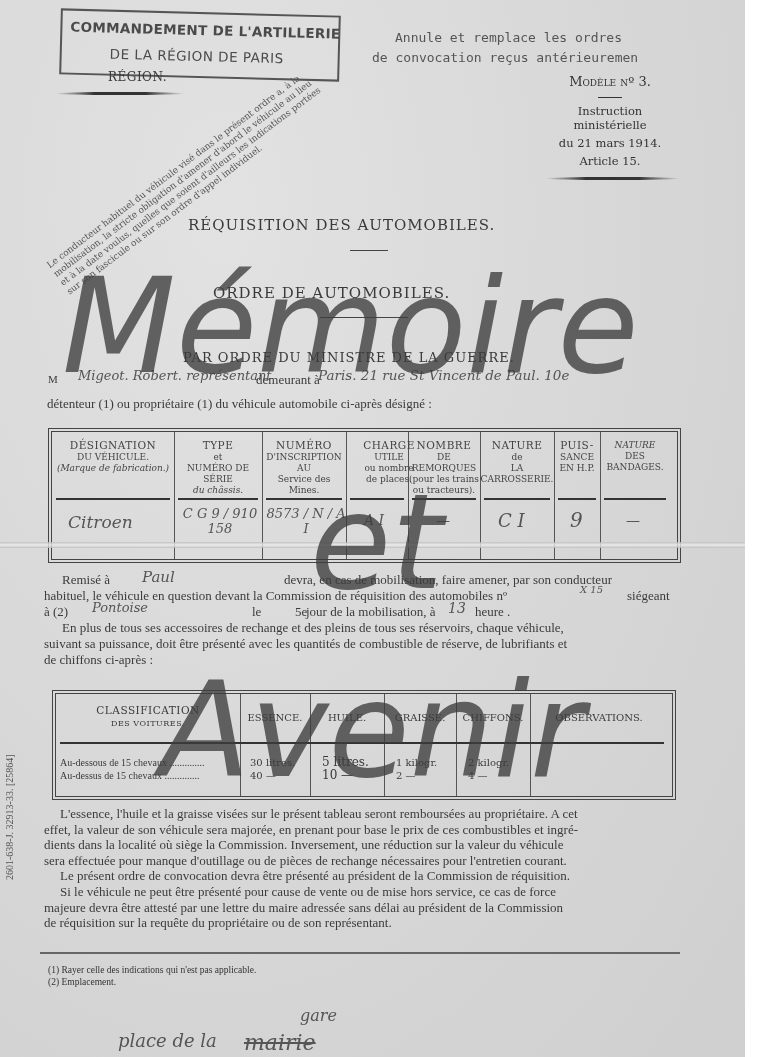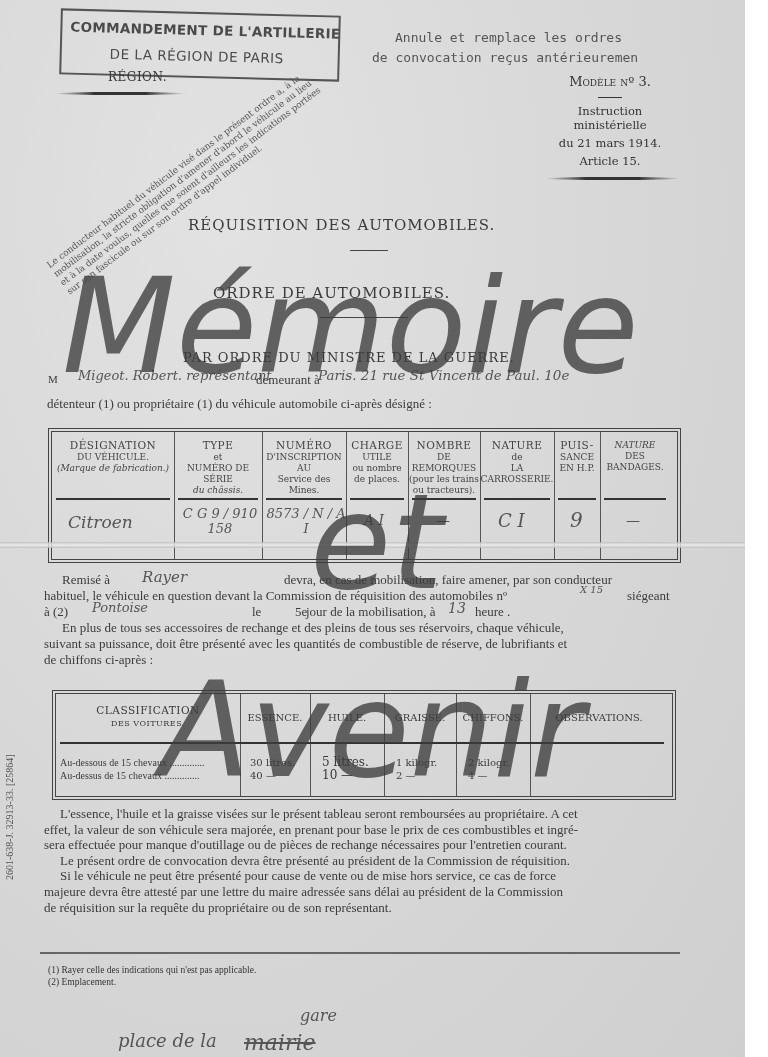--- a/index.html
+++ b/index.html
@@ -72,21 +72,21 @@
     <div class="col" style="left:122px;width:88px;"></div>
     <div class="col" style="left:210px;width:84px;"></div>
     <div class="col" style="left:294px;width:62px;"></div>
     <div class="col" style="left:356px;width:72px;"></div>
     <div class="col" style="left:428px;width:74px;"></div>
     <div class="col" style="left:502px;width:46px;"></div>
 
     <div class="hd" style="left:0;width:122px;"><b>DÉSIGNATION</b><br><span>DU VÉHICULE.</span><br><i>(Marque de fabrication.)</i></div>
     <div class="hd" style="left:122px;width:88px;"><b>TYPE</b><br><span>et</span><br><span>NUMÉRO DE SÉRIE</span><br><i>du châssis.</i></div>
     <div class="hd" style="left:210px;width:84px;"><b>NUMÉRO</b><br><span>D'INSCRIPTION</span><br><span>AU</span><br><span>Service des Mines.</span></div>
-    <div class="hd" style="left:294px;width:62px;"><b>CHARGE</b><br><span>UTILE</span><br><span>ou nombre</span><br><span>de places.</span></div>
+    <div class="hd" style="left:306px;width:62px;"><b>CHARGE</b><br><span>UTILE</span><br><span>ou nombre</span><br><span>de places.</span></div>
     <div class="hd" style="left:356px;width:72px;"><b>NOMBRE</b><br><span>DE REMORQUES</span><br><span>(pour les trains</span><br><span>ou tracteurs).</span></div>
     <div class="hd" style="left:428px;width:74px;"><b>NATURE</b><br><span>de</span><br><span>LA CARROSSERIE.</span></div>
     <div class="hd" style="left:502px;width:46px;"><b>PUIS-</b><br><span>SANCE</span><br><span>EN H.P.</span></div>
     <div class="hd" style="left:548px;width:70px;"><i>NATURE</i><br><span>DES BANDAGES.</span></div>
 
     <div class="rule" style="left:4px;width:114px;"></div>
     <div class="rule" style="left:126px;width:80px;"></div>
     <div class="rule" style="left:214px;width:76px;"></div>
     <div class="rule" style="left:298px;width:54px;"></div>
     <div class="rule" style="left:360px;width:64px;"></div>
@@ -100,21 +100,21 @@
     <div class="abs hand" style="left:312px;top:80px;font-size:14px;">A I</div>
     <div class="abs hand" style="left:384px;top:80px;font-size:14px;">—</div>
     <div class="abs hand" style="left:446px;top:78px;font-size:18px;">C I</div>
     <div class="abs hand" style="left:518px;top:76px;font-size:20px;">9</div>
     <div class="abs hand" style="left:574px;top:80px;font-size:14px;">—</div>
   </div>
 
   <div class="abs fold"></div>
 
   <div class="abs body-text" style="left:62px;top:572px;">Remisé à</div>
-  <div class="abs hand" style="left:142px;top:568px;font-size:15px;">Rayer</div>
+  <div class="abs hand" style="left:142px;top:568px;font-size:15px;">Paul</div>
   <div class="abs body-text" style="left:284px;top:572px;">devra, en cas de mobilisation, faire amener, par son conducteur</div>
   <div class="abs body-text" style="left:44px;top:588px;">habituel, le véhicule en question devant la Commission de réquisition des automobiles nº</div>
   <div class="abs hand" style="left:580px;top:584px;font-size:10px;">X 15</div>
   <div class="abs body-text" style="left:627px;top:588px;">siégeant</div>
   <div class="abs body-text" style="left:44px;top:604px;">à (2)</div>
   <div class="abs hand" style="left:92px;top:600px;font-size:13px;">Pontoise</div>
   <div class="abs body-text" style="left:252px;top:604px;">le</div>
   <div class="abs body-text" style="left:295px;top:604px;">5e</div>
   <div class="abs body-text" style="left:306px;top:604px;">jour de la mobilisation, à</div>
   <div class="abs hand" style="left:448px;top:600px;font-size:14px;">13</div>
@@ -159,20 +159,21 @@
       <div>2 kilogr.</div>
         <div>4 —</div>
     </div>
   </div>
 
   <div class="abs vert">2601-638-J. 32913-33. [25864]</div>
 
   <div class="abs" style="left:44px;top:806px;">
     <div class="body-text" style="padding-left:16px;">L'essence, l'huile et la graisse visées sur le présent tableau seront remboursées au propriétaire. A cet</div>
     <div class="body-text">effet, la valeur de son véhicule sera majorée, en prenant pour base le prix de ces combustibles et ingré-</div>
+    <div class="body-text">dients dans la localité où siège la Commission. Inversement, une réduction sur la valeur du véhicule</div>
     <div class="body-text">sera effectuée pour manque d'outillage ou de pièces de rechange nécessaires pour l'entretien courant.</div>
     <div class="body-text" style="padding-left:16px;">Le présent ordre de convocation devra être présenté au président de la Commission de réquisition.</div>
     <div class="body-text" style="padding-left:16px;">Si le véhicule ne peut être présenté pour cause de vente ou de mise hors service, ce cas de force</div>
     <div class="body-text">majeure devra être attesté par une lettre du maire adressée sans délai au président de la Commission</div>
     <div class="body-text">de réquisition sur la requête du propriétaire ou de son représentant.</div>
   </div>
 
   <div class="abs" style="left:40px;top:952px;width:640px;height:2px;background:#666;"></div>
   <div class="abs" style="left:48px;top:964px;font-size:9.5px;font-family:'Liberation Serif',serif;line-height:12px;color:#333;">
     <div>(1) Rayer celle des indications qui n'est pas applicable.</div>

